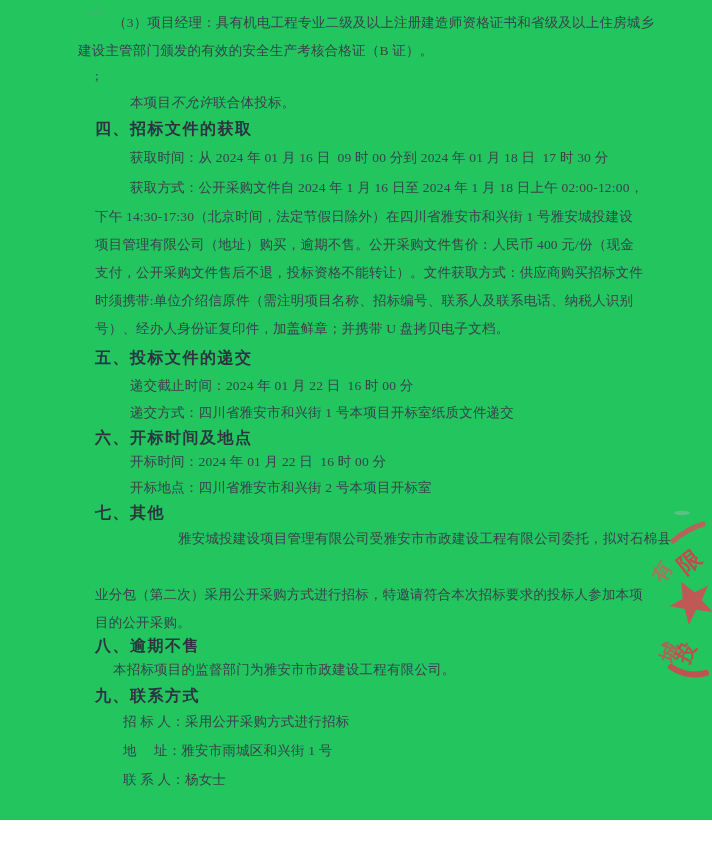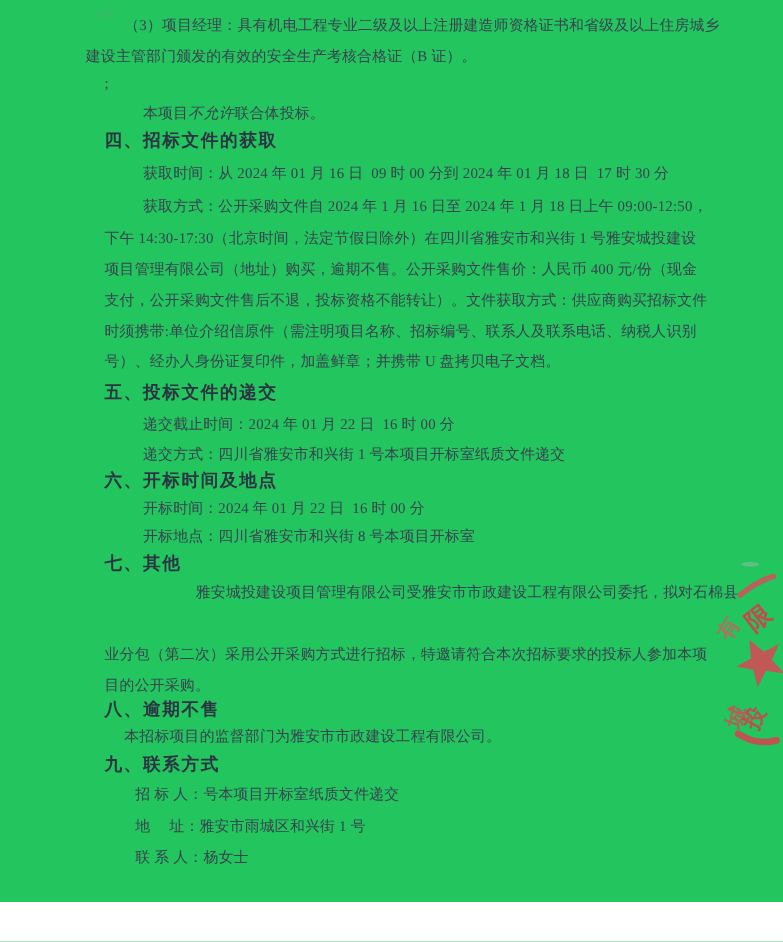--- a/index.html
+++ b/index.html
@@ -63,45 +63,45 @@
   <div class="smudge"></div>
 
   <div class="ln" style="top:15px;left:113px;">（3）项目经理：具有机电工程专业二级及以上注册建造师资格证书和省级及以上住房城乡</div>
   <div class="ln" style="top:43px;left:78px;">建设主管部门颁发的有效的安全生产考核合格证（B 证）。</div>
   <div class="ln" style="top:68px;left:95px;">;</div>
 
   <div class="ln" style="top:95px;left:130px;"><span>本项目</span><span class="em-seg">不允许</span><span>联合体投标。</span></div>
 
   <div class="ln h" style="top:119px;left:95px;">四、招标文件的获取</div>
   <div class="ln" style="top:150px;left:130px;">获取时间：从 2024 年 01 月 16 日  09 时 00 分到 2024 年 01 月 18 日  17 时 30 分</div>
-  <div class="ln" style="top:180px;left:130px;">获取方式：公开采购文件自 2024 年 1 月 16 日至 2024 年 1 月 18 日上午 09:00-12:50，</div>
+  <div class="ln" style="top:180px;left:130px;">获取方式：公开采购文件自 2024 年 1 月 16 日至 2024 年 1 月 18 日上午 02:00-12:00，</div>
   <div class="ln" style="top:209px;left:95px;">下午 14:30-17:30（北京时间，法定节假日除外）在四川省雅安市和兴街 1 号雅安城投建设</div>
   <div class="ln" style="top:237px;left:95px;">项目管理有限公司（地址）购买，逾期不售。公开采购文件售价：人民币 400 元/份（现金</div>
   <div class="ln" style="top:265px;left:95px;">支付，公开采购文件售后不退，投标资格不能转让）。文件获取方式：供应商购买招标文件</div>
   <div class="ln" style="top:293px;left:95px;">时须携带:单位介绍信原件（需注明项目名称、招标编号、联系人及联系电话、纳税人识别</div>
   <div class="ln" style="top:321px;left:95px;">号）、经办人身份证复印件，加盖鲜章；并携带 U 盘拷贝电子文档。</div>
 
   <div class="ln h" style="top:348px;left:95px;">五、投标文件的递交</div>
   <div class="ln" style="top:378px;left:130px;">递交截止时间：2024 年 01 月 22 日  16 时 00 分</div>
   <div class="ln" style="top:405px;left:130px;">递交方式：四川省雅安市和兴街 1 号本项目开标室纸质文件递交</div>
 
   <div class="ln h" style="top:428px;left:95px;">六、开标时间及地点</div>
   <div class="ln" style="top:454px;left:130px;">开标时间：2024 年 01 月 22 日  16 时 00 分</div>
-  <div class="ln" style="top:480px;left:130px;">开标地点：四川省雅安市和兴街 8 号本项目开标室</div>
+  <div class="ln" style="top:480px;left:130px;">开标地点：四川省雅安市和兴街 2 号本项目开标室</div>
 
   <div class="ln h" style="top:503px;left:95px;">七、其他</div>
   <div class="ln" style="top:531px;left:130px;margin-left:48px;">雅安城投建设项目管理有限公司受雅安市市政建设工程有限公司委托，拟对石棉县</div>
   <div class="ln" style="top:587px;left:95px;">业分包（第二次）采用公开采购方式进行招标，特邀请符合本次招标要求的投标人参加本项</div>
   <div class="ln" style="top:615px;left:95px;">目的公开采购。</div>
 
   <div class="ln h" style="top:636px;left:95px;">八、逾期不售</div>
   <div class="ln" style="top:662px;left:113px;">本招标项目的监督部门为雅安市市政建设工程有限公司。</div>
 
   <div class="ln h" style="top:686px;left:95px;">九、联系方式</div>
-  <div class="ln" style="top:714px;left:123px;">招 标 人：号本项目开标室纸质文件递交</div>
+  <div class="ln" style="top:714px;left:123px;">招 标 人：采用公开采购方式进行招标</div>
   <div class="ln" style="top:743px;left:123px;">地　 址：雅安市雨城区和兴街 1 号</div>
   <div class="ln" style="top:772px;left:123px;">联 系 人：杨女士</div>
   <div class="ln" style="top:820px;left:123px;">电　 话：13795867184</div>
   <div class="ln" style="top:828px;left:123px;">电子邮件：/</div>
 
   <div class="stamp-wrap">
     <svg width="64" height="196" viewBox="0 0 64 196" xmlns="http://www.w3.org/2000/svg">
 
       <ellipse cx="34" cy="17" rx="8" ry="2.2" fill="#b9b9bc" opacity="0.4"></ellipse>
 

